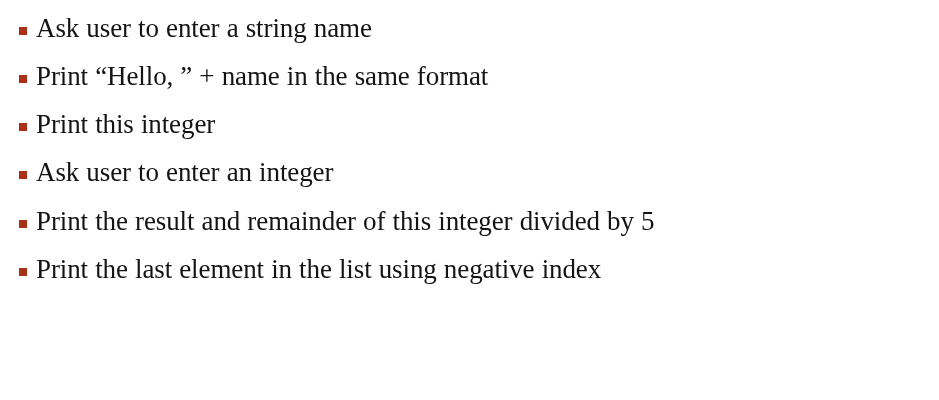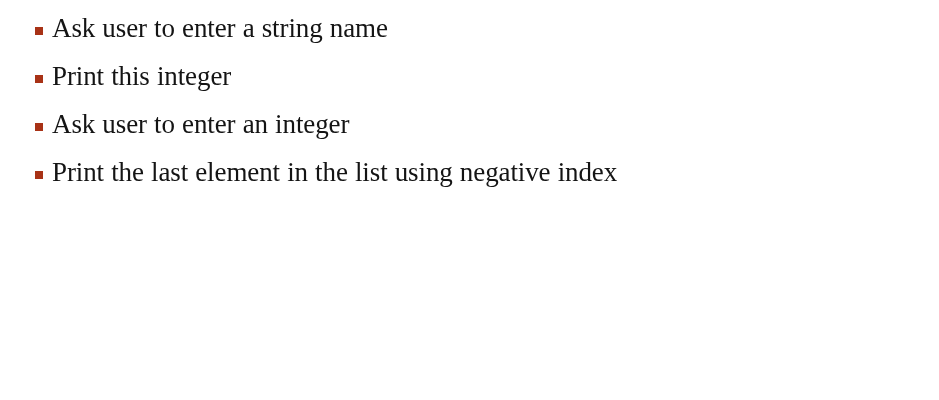--- a/index.html
+++ b/index.html
@@ -14,21 +14,21 @@
     font-family: "Liberation Serif", "DejaVu Serif", serif;
     color: #141414;
     -webkit-font-smoothing: antialiased;
   }
   .slide {
     position: relative;
     width: 939px;
     height: 400px;
     background: #ffffff;
     box-sizing: border-box;
-    padding: 14px 20px 0 20px;
+    padding: 14px 20px 0 4px;
   }
   .bullet-list {
     list-style: none;
     margin: 0;
     padding: 0;
   }
   .bullet-item {
     position: relative;
     padding-left: 32px;
     margin: 0 0 19px 0;
@@ -58,31 +58,39 @@
 <body>
 
 <div class="slide">
   <ul class="bullet-list">
 
     <li class="bullet-item">
       <span class="bullet-marker" style="background: rgb(168, 50, 22);"></span>
       <span class="bullet-text">Ask user to enter a string name</span>
     </li>
 
+    <li class="bullet-item">
+      <span class="bullet-marker" style="background: rgb(168, 50, 22);"></span>
+      <span class="bullet-text">Print “Hello, ” + name in the same format</span>
+    </li>
 
     <li class="bullet-item">
       <span class="bullet-marker" style="background: rgb(168, 50, 22);"></span>
       <span class="bullet-text">Print this integer</span>
     </li>
 
     <li class="bullet-item">
       <span class="bullet-marker" style="background: rgb(168, 50, 22);"></span>
       <span class="bullet-text">Ask user to enter an integer</span>
     </li>
 
+    <li class="bullet-item">
+      <span class="bullet-marker" style="background: rgb(168, 50, 22);"></span>
+      <span class="bullet-text">Print the result and remainder of this integer divided by 5</span>
+    </li>
 
 
     <li class="bullet-item">
       <span class="bullet-marker" style="background: rgb(168, 50, 22);"></span>
       <span class="bullet-text">Print the last element in the list using negative index</span>
     </li>
 
   </ul>
 </div>
 

